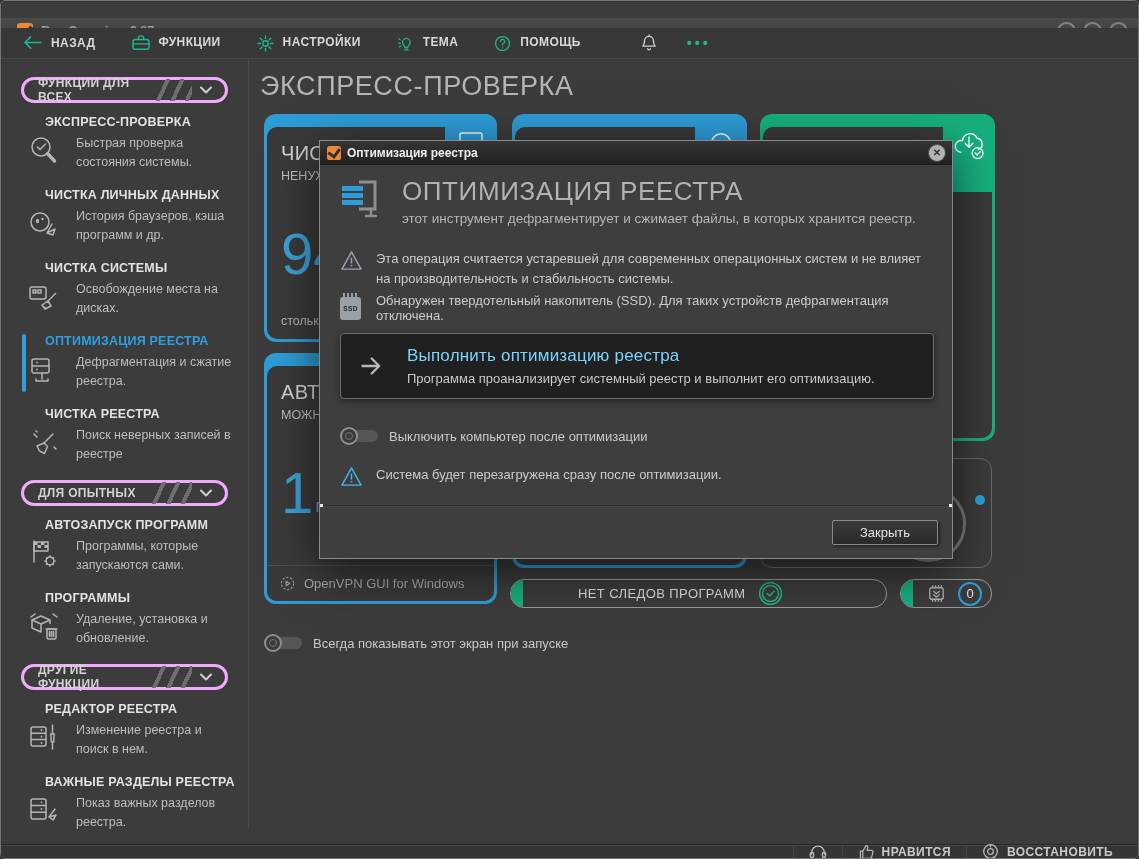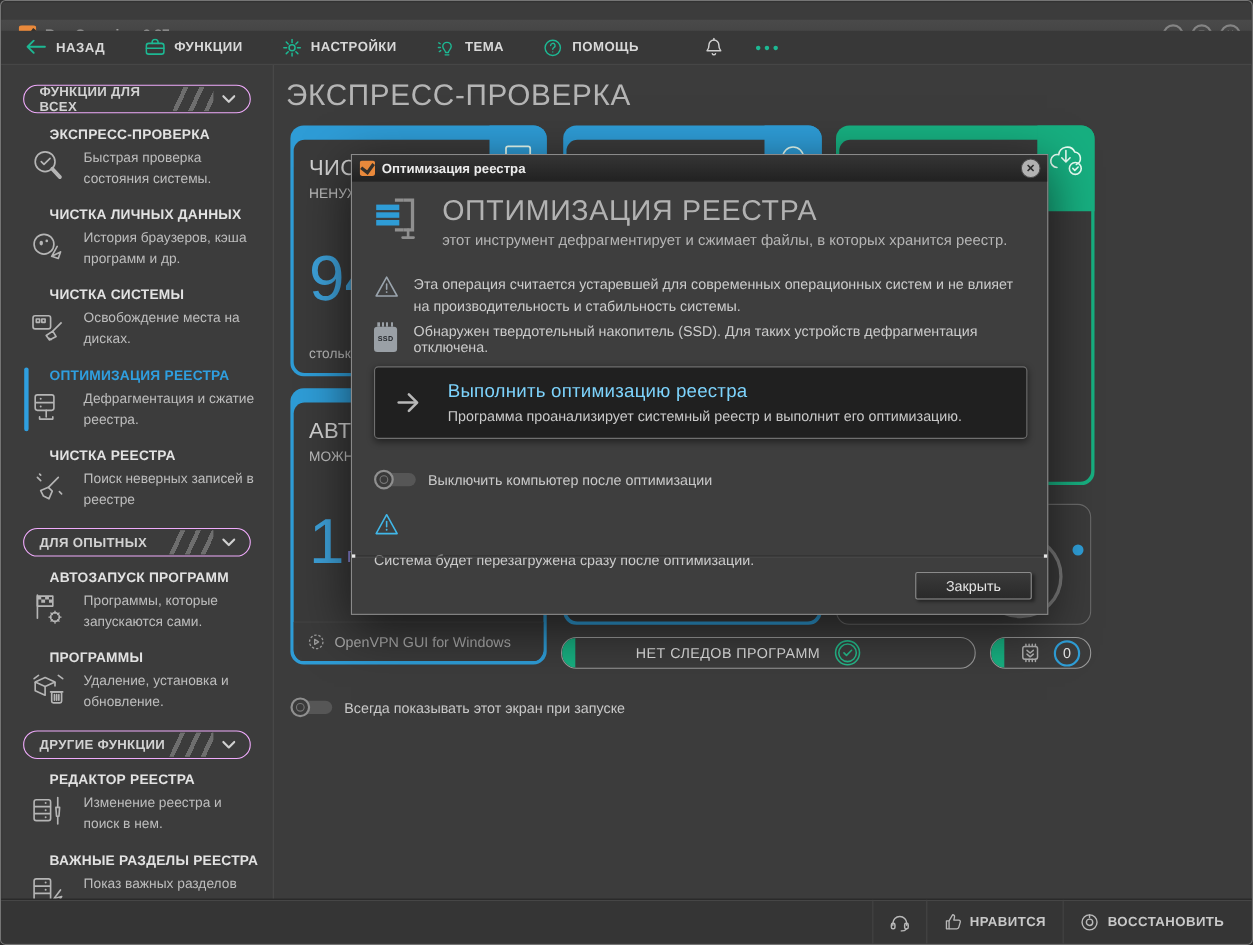--- a/index.html
+++ b/index.html
@@ -16,21 +16,21 @@
 
   
   .navbar { position:absolute; top:27px; left:0; right:0; height:31px; background:#383838; border-bottom:1px solid #494949; display:flex; align-items:center; padding-left:22px; }
   .nav-item { display:flex; align-items:flex-start; gap:9px; color:#d8d8d8; font-size:12px; font-weight:bold; letter-spacing:.4px; margin-right:36px; cursor:default; }
   .nav-item svg { color:#1db893; }
   .bell { margin-left:24px; margin-right:0; }
   .nav-more { color:#1db893; font-size:14px; font-weight:bold; letter-spacing:3px; margin-left:30px; }
 
   
   .sidebar { position:absolute; top:58px; left:0; width:248px; bottom:29px; border-right:1px solid #4a4a4a; overflow:hidden; padding-top:18px; }
-  .group-pill { margin:8px 20px 12px 20px; height:26px; border:1px solid #f0abfc; border-radius:13px; display:flex; align-items:center; padding:0 13px 0 14px; color:#d2d2d2; font-size:12px; font-weight:bold; letter-spacing:.3px; }
+  .group-pill { margin:8px 20px 12px 20px; height:26px; border:3px solid #f0abfc; border-radius:13px; display:flex; align-items:center; padding:0 13px 0 14px; color:#d2d2d2; font-size:12px; font-weight:bold; letter-spacing:.3px; }
   .group-pill:first-child { margin-top:0; }
   .stripes { margin-left:auto; width:40px; height:22px; background:repeating-linear-gradient(115deg, transparent 0 9px, #6e6e6e 9px 13px); margin-right:8px; }
   .group-pill svg { color:#cfcfcf; }
 
   .side-item { position:relative; padding-left:44px; margin-bottom:16px; cursor:default; }
   .side-item .si-title { font-size:12.5px; font-weight:bold; color:#e2e2e2; letter-spacing:.2px; line-height:15px; margin-bottom:4px; }
   .side-item .si-desc { margin-left:31px; font-size:12.5px; color:#bdbdbd; line-height:19px; max-width:158px; }
   .side-item .si-icon { position:absolute; left:27px; top:20px; width:32px; height:32px; color:#b5b5b5; }
   .side-item.active .si-title { color:#2f9fe0; }
   .side-item.active::before { content:''; position:absolute; left:21px; top:0; width:4px; height:58px; background:#2f9fe0; border-radius:2px; }
@@ -93,31 +93,31 @@
 
   .ssd-badge { width:21px; height:23px; background:#9aa0a6; border-radius:3px; position:relative; display:flex; align-items:center; justify-content:center; font-size:6.5px; font-weight:bold; color:#24282c; flex:none; letter-spacing:.3px; }
   .ssd-badge::before { content:''; position:absolute; top:-4px; left:3px; right:3px; height:4px; background:repeating-linear-gradient(90deg,#9aa0a6 0 2px, transparent 2px 4px); }
 
   .dlg-action { position:absolute; left:20px; top:168px; width:594px; height:66px; background:#202020; border:1px solid #6f6f6f; border-radius:4px; display:flex; align-items:center; gap:18px; padding:0 18px; box-shadow:0 2px 7px rgba(0,0,0,.45); cursor:default; }
   .dlg-action svg { color:#b8b8b8; flex:none; }
   .action-title { font-size:17px; color:#7dd3fc; letter-spacing:.2px; }
   .action-desc { font-size:13px; font-weight:normal; color:#c9c9c9; margin-top:5px; }
 
   .dlg-toggle-row { position:absolute; left:20px; top:262px; }
-  .dlg-warn2 { top:300px; left:20px; width:580px;flex-direction:column; }
+  .dlg-warn2 { top:300px; left:20px; width:580px; }
   .dlg-warn1 { top:84px; left:20px; width:584px; }
   .dlg-ssd { position:absolute; left:20px; top:128px; display:flex; gap:15px; align-items:center; color:#cbcbcb; font-size:13px; }
 
   .dlg-sep { position:absolute; left:0; right:0; top:340px; height:2px; border-top:1px solid #2c2c2c; border-bottom:1px solid #4a4a4a; }
   .dlg-sep::before,.dlg-sep::after { content:''; position:absolute; top:-2px; width:3px; height:3px; background:#e8e8e8; }
   .dlg-sep::before { left:0; } .dlg-sep::after { right:0; }
   .dlg-close-btn { position:absolute; right:14px; top:355px; width:106px; height:25px; background:linear-gradient(#3a3a3a,#2a2a2a); border:1px solid #8a8a8a; border-radius:2px; color:#e3e3e3; font-size:13px; font-family:inherit; box-shadow:2px 2px 3px rgba(0,0,0,.4); cursor:default; }
 
   
-  .statusbar { position:absolute; left:0; right:0; bottom:0; height:41px; background:#353535; border-top:1px solid #282828; box-shadow:inset 0 1px 0 #464646; display:flex; justify-content:flex-end; padding-right:10px; }
+  .statusbar { position:absolute; left:0; right:0; bottom:0; height:14px; background:#353535; border-top:1px solid #282828; box-shadow:inset 0 1px 0 #464646; display:flex; justify-content:flex-end; padding-right:10px; }
   .sb-item { display:flex; align-items:center; gap:8px; color:#c9c9c9; font-size:12px; font-weight:bold; letter-spacing:.4px; padding:0 15px; height:100%; border-left:1px solid #454545; cursor:default; }
   .sb-item svg { color:#b9b9b9; }
 </style>
 </head>
 <body>
 
 <div class="window">
 
   <div class="titlebar">
     <span>

